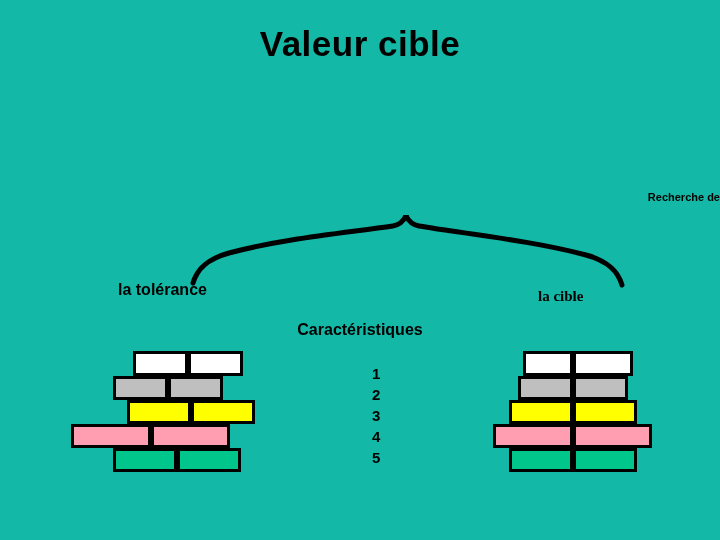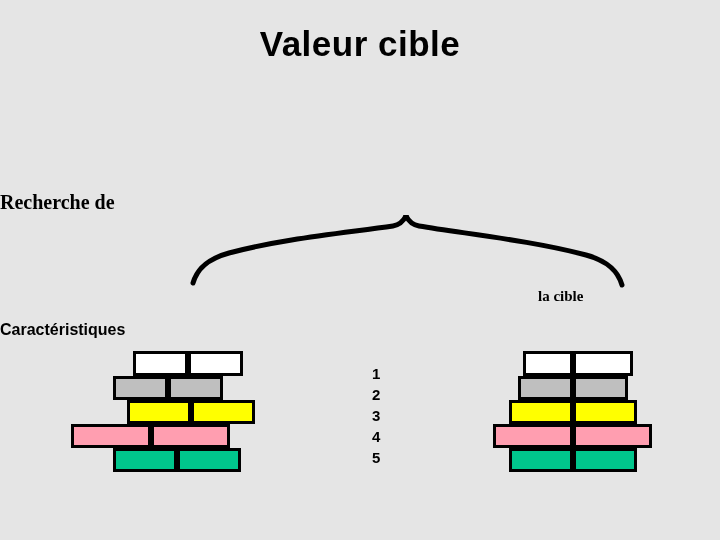--- a/index.html
+++ b/index.html
@@ -11,21 +11,21 @@
     width: 720px;
     height: 540px;
     background: #ffffff;
     font-family: "Liberation Sans", sans-serif;
     overflow: hidden;
   }
   #slide {
     position: relative;
     width: 720px;
     height: 540px;
-    background: #e5e5e5;
+    background: #14b8a6;
   }
 
   
   .title {
     position: absolute;
     left: 0;
     top: 24px;
     width: 720px;
     text-align: center;
     font-size: 35px;
@@ -37,40 +37,39 @@
   .label {
     position: absolute;
     font-weight: bold;
     color: #000000;
     white-space: nowrap;
   }
   #lbl-recherche {
     left: 0;
     top: 191px;
     width: 720px;
-    text-align: left;
-    font-size: 20px;
-    font-family: Liberation Serif, serif;
+    text-align: right;
+    font-size: 11px;
   }
   #lbl-tolerance {
     left: 118px;
     top: 281px;
     font-size: 16px;
   }
   #lbl-cible {
     left: 538px;
     top: 288px;
     font-size: 15px;
     font-family: Liberation Serif, serif;
   }
   #lbl-caract {
     left: 0;
     top: 321px;
     width: 720px;
-    text-align: left;
+    text-align: center;
     font-size: 16px;
   }
 
   
   #char-list {
     position: absolute;
     left: 372px;
     top: 363px;
     width: 30px;
     font-size: 15px;
@@ -116,20 +115,21 @@
 
   <div class="title">Valeur cible</div>
 
   <div class="label" id="lbl-recherche">Recherche de</div>
 
   <svg id="brace" viewBox="0 0 450 80" xmlns="http://www.w3.org/2000/svg">
     <path d="M8,68 C12,54 22,44 44,38 C96,24 160,18 208,11 C214,10 218,7 221,1" fill="none" stroke="#000000" stroke-width="5" stroke-linecap="round"></path>
     <path d="M437,70 C433,56 423,46 401,40 C349,26 282,19 234,11 C228,10 224,7 221,1" fill="none" stroke="#000000" stroke-width="5" stroke-linecap="round"></path>
   </svg>
 
+  <div class="label" id="lbl-tolerance">la tolérance</div>
   <div class="label" id="lbl-cible">la cible</div>
   <div class="label" id="lbl-caract">Caractéristiques</div>
 
   <div id="char-list">
       <span class="char-num">1</span>
       <span class="char-num">2</span>
       <span class="char-num">3</span>
       <span class="char-num">4</span>
       <span class="char-num">5</span>
     </div>

